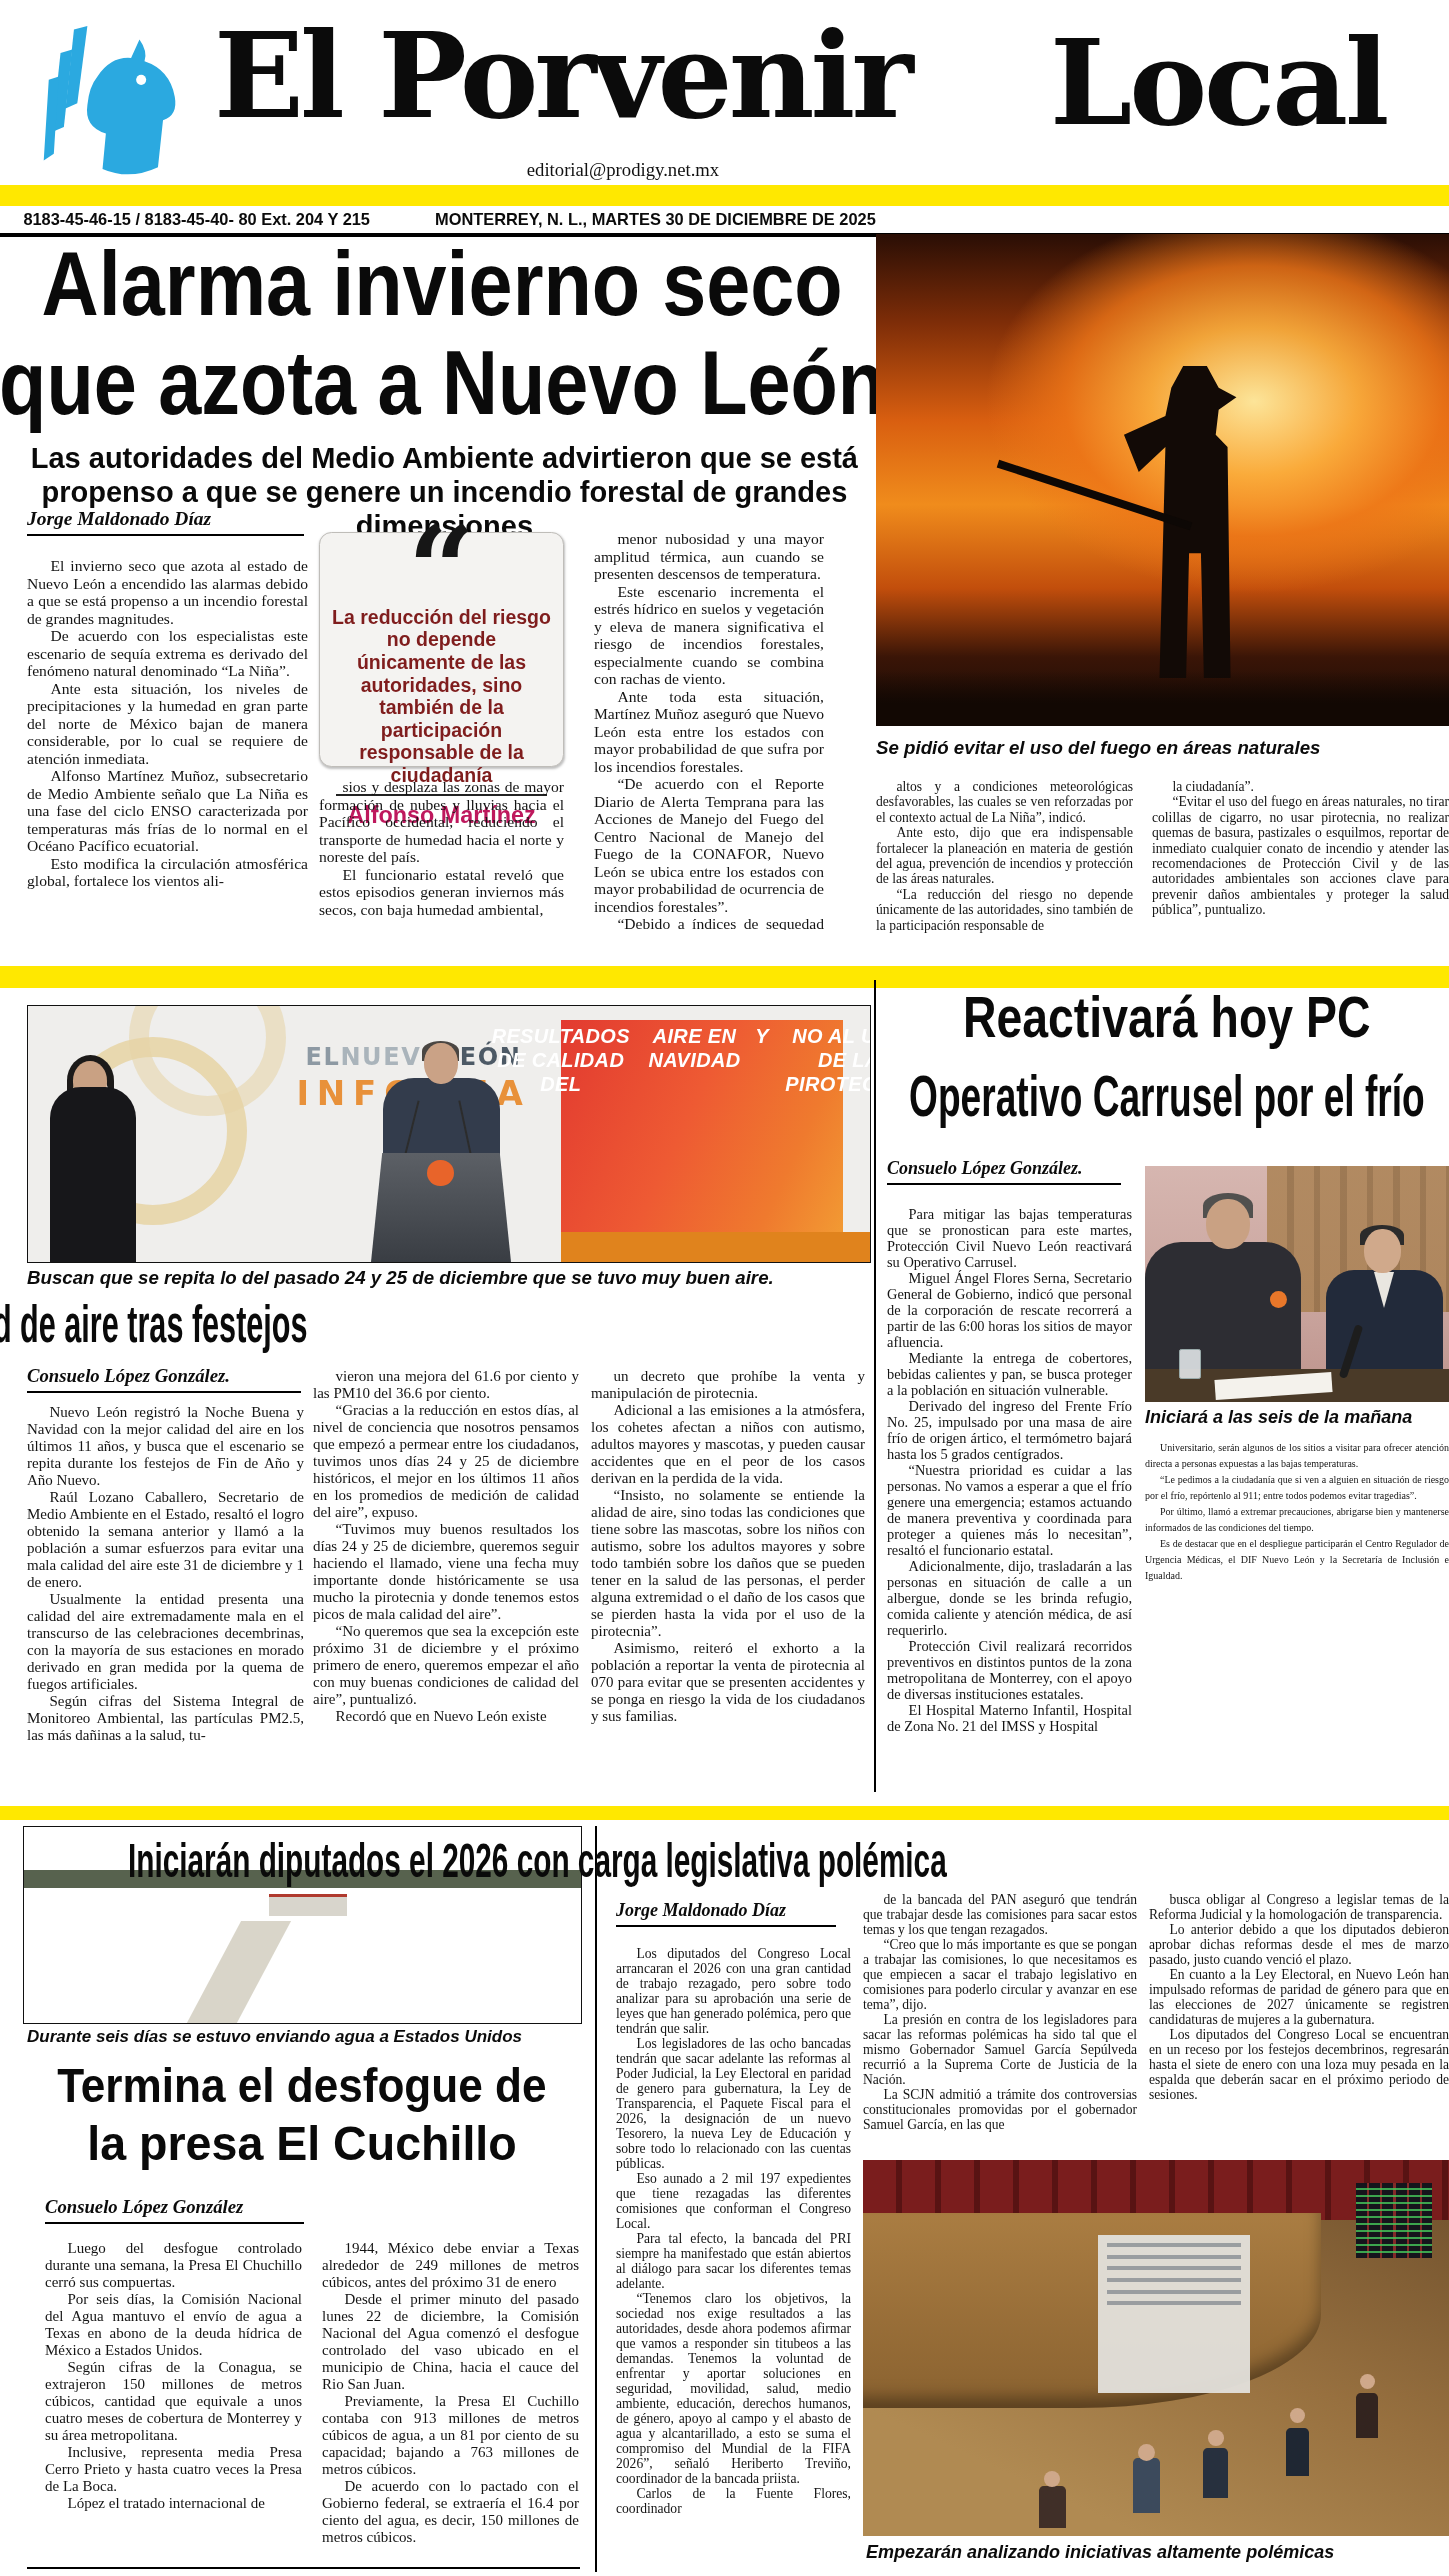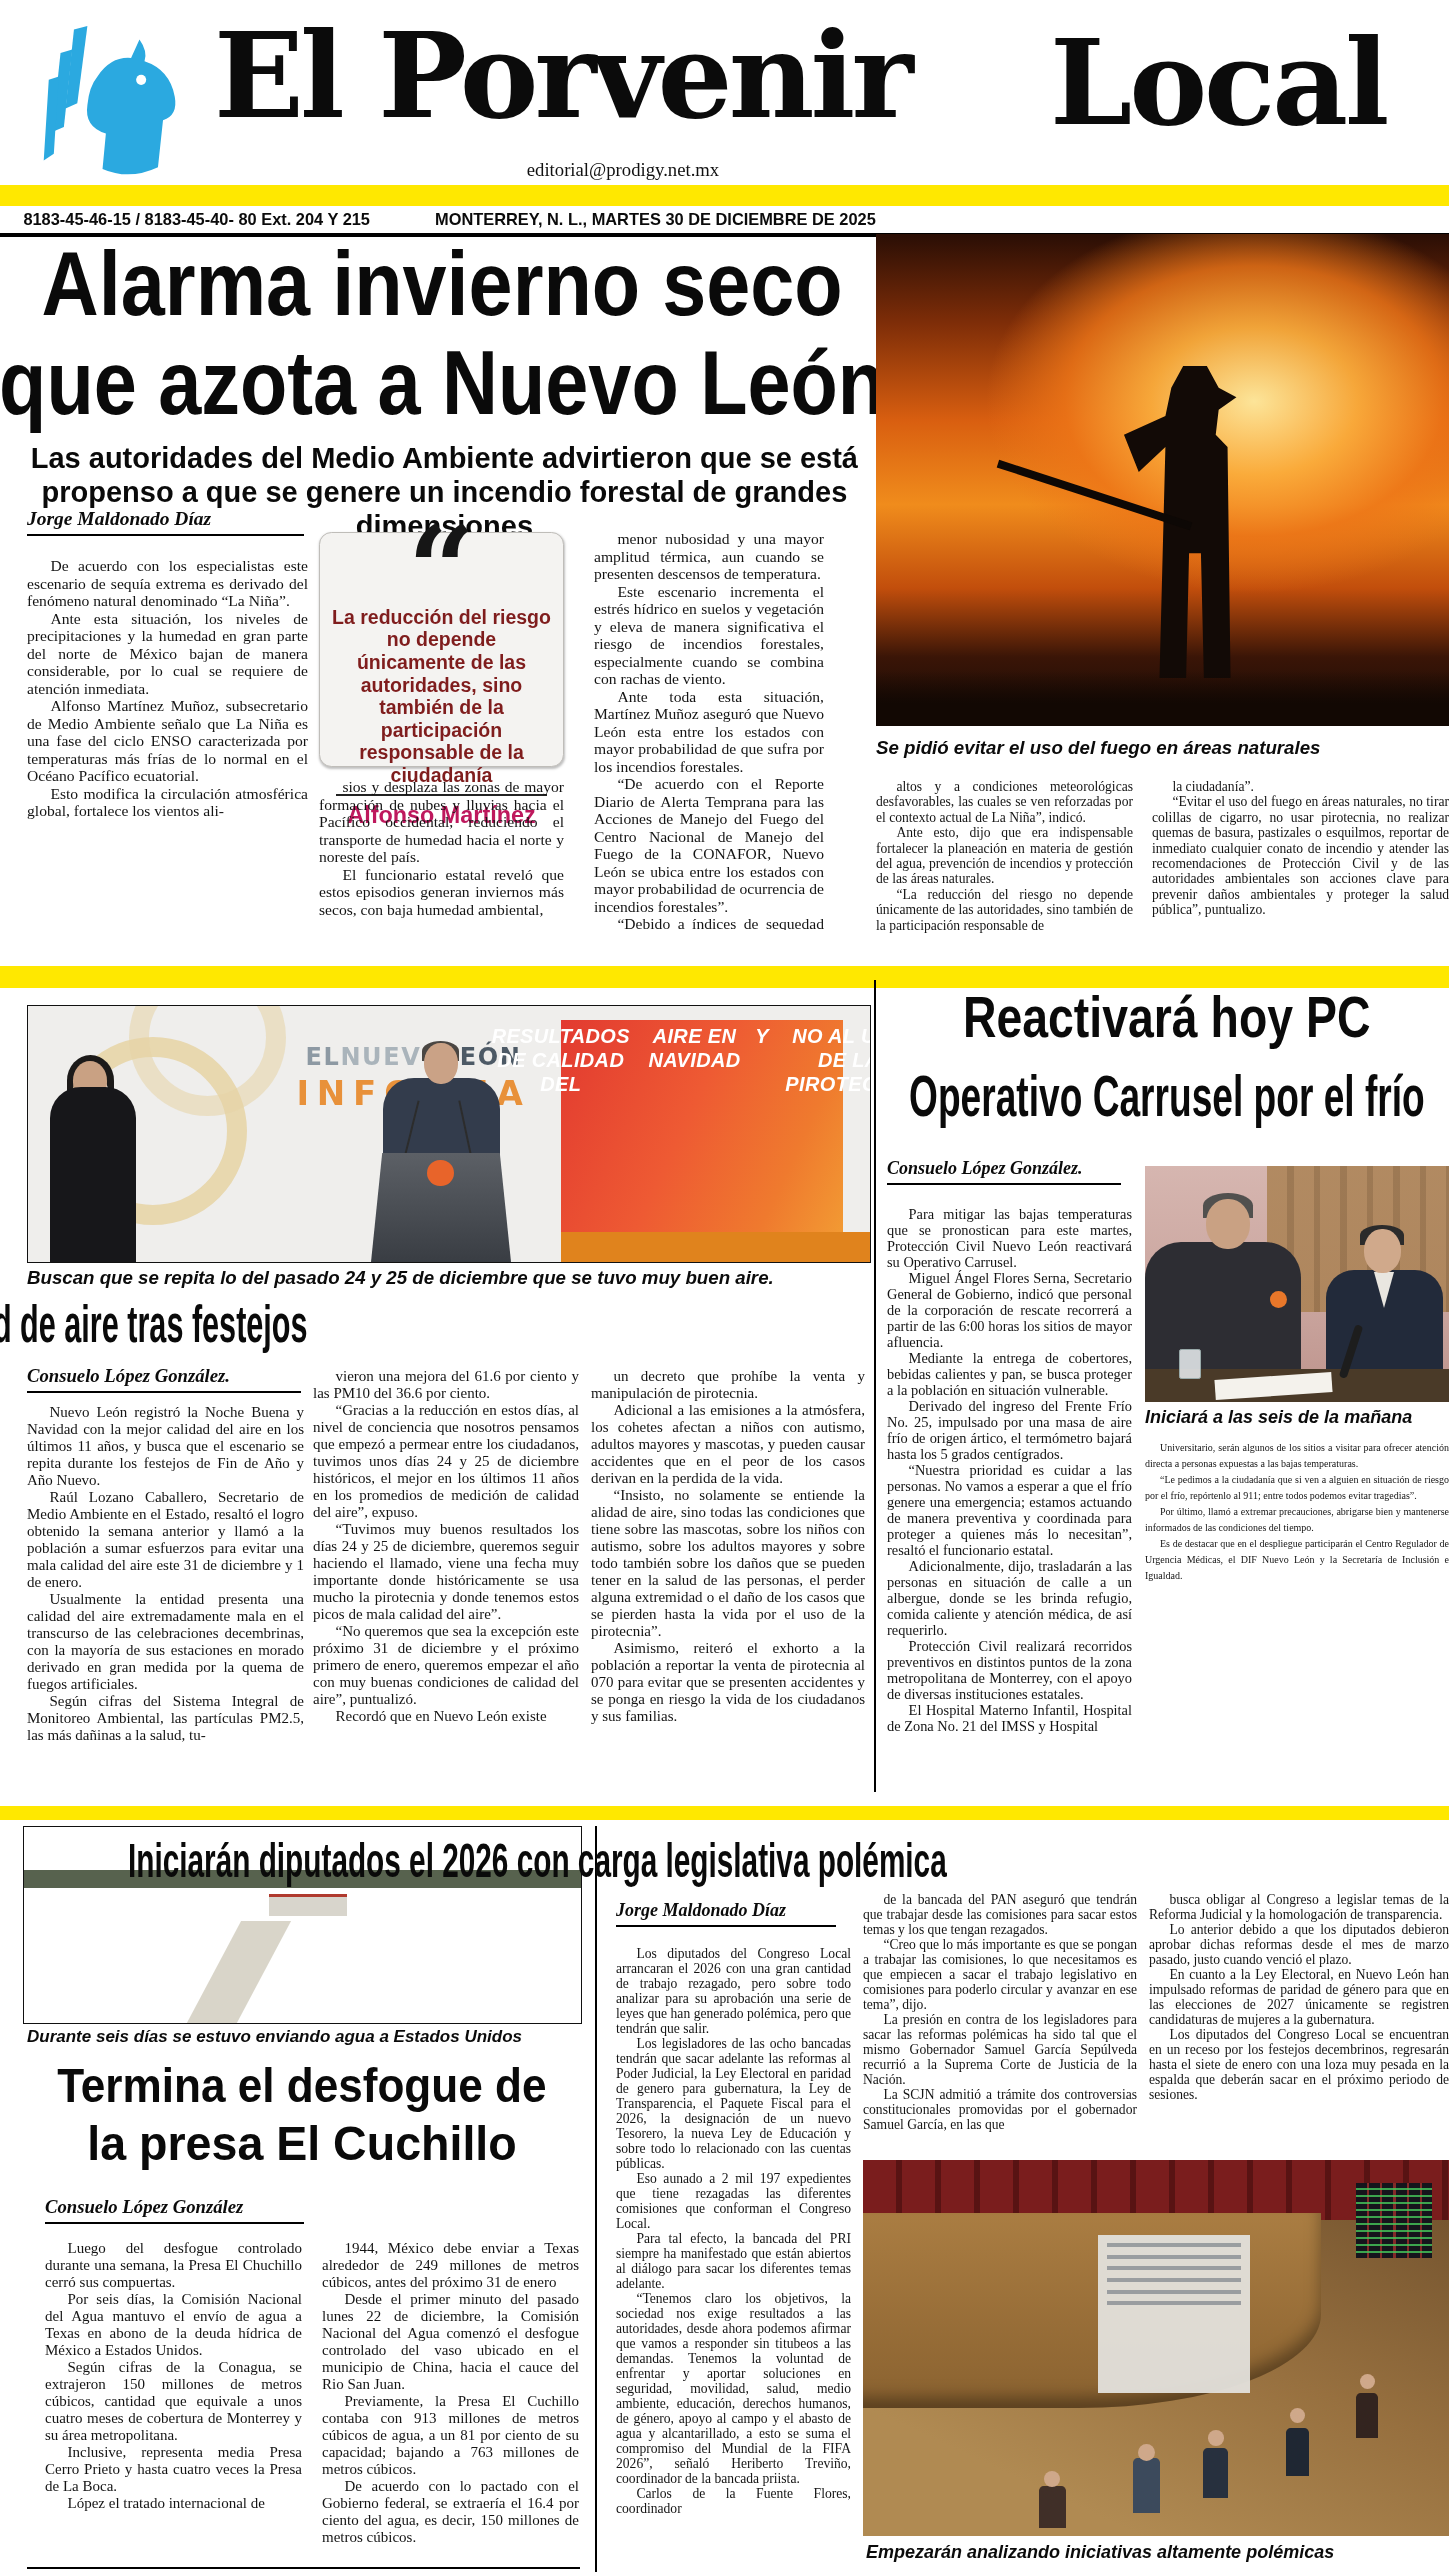--- a/index.html
+++ b/index.html
@@ -151,20 +151,21 @@
   <div class="abs caption" style="left:876px;top:737px;width:573px;font-size:18.7px;">Se pidió evitar el uso del fuego en áreas naturales</div>
 
   <div class="abs quotebox" style="left:319px;top:532px;width:245px;height:235px;">
     <div class="qmark">“</div>
     <div class="qtext">La reducción del riesgo no depende únicamente de las autoridades, sino también de la participación responsable de la ciudadanía</div>
     <div class="qrule"></div>
     <div class="qname">Alfonso Martínez</div>
   </div>
 
   <div class="col t20" style="left:27px;top:557px;width:281px;height:372px;">
+      <p>El invierno seco que azota al estado de Nuevo León a encendido las alarmas debido a que se está propenso a un incendio forestal de grandes magnitudes.</p>
       <p>De acuerdo con los especialistas este escenario de sequía extrema es derivado del fenómeno natural denominado “La Niña”.</p>
       <p>Ante esta situación, los niveles de precipitaciones y la humedad en gran parte del norte de México bajan de manera considerable, por lo cual se requiere de atención inmediata.</p>
       <p>Alfonso Martínez Muñoz, subsecretario de Medio Ambiente señalo que La Niña es una fase del ciclo ENSO caracterizada por temperaturas más frías de lo normal en el Océano Pacífico ecuatorial.</p>
       <p>Esto modifica la circulación atmosférica global, fortalece los vientos ali-</p>
     </div>
   <div class="col t20" style="left:319px;top:778px;width:245px;height:152px;">
       <p>sios y desplaza las zonas de mayor formación de nubes y lluvias hacia el Pacífico occidental, reduciendo el transporte de humedad hacia el norte y noreste del país.</p>
       <p>El funcionario estatal reveló que estos episodios generan inviernos más secos, con baja humedad ambiental,</p>
     </div>
   <div class="col t20" style="left:594px;top:530px;width:230px;height:400px;">

